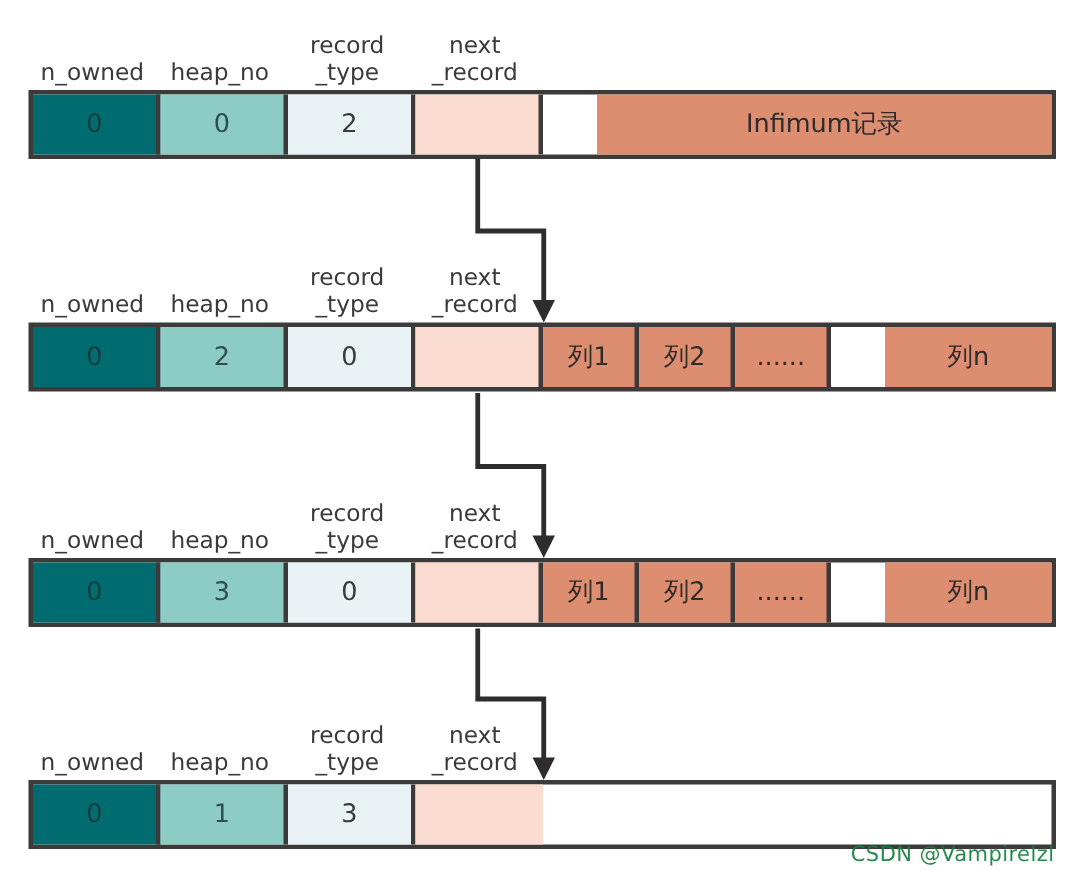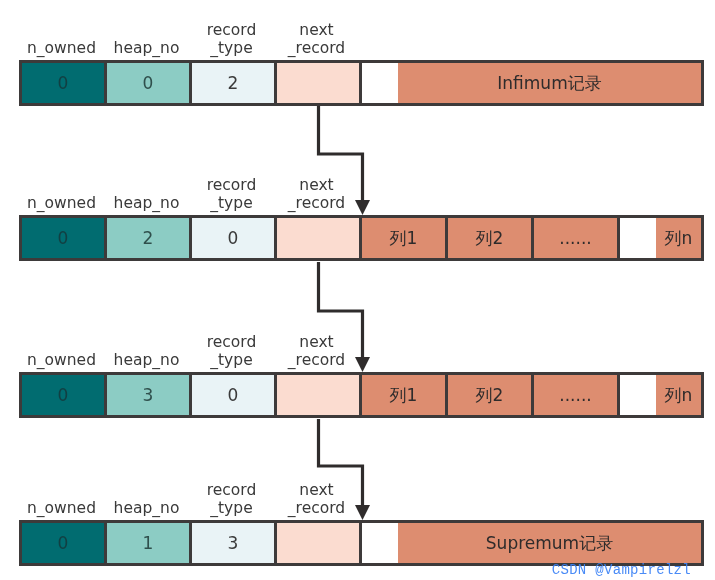--- a/index.html
+++ b/index.html
@@ -41,21 +41,21 @@
   }
   .cell:last-child { border-right: none; }
   .cell.c-teal   { background: #016c70; color: #123f42; }
   .cell.c-mint   { background: #8cccc4; color: #2f4f4c; }
   .cell.c-ice    { background: #e9f3f6; color: #3a3a3a; }
   .cell.c-pink   { background: #fbdcd0; color: #3a3a3a; }
   .cell.c-salmon { background: #dd8d70; color: #2e2b2b; }
 
   .cell.w-meta  { width: 85px; }
   .cell.w-rest  { flex: 1 1 auto; margin-left: 36px; }
-  .cell.w-col   { width: 86px; }
+  .cell.w-col   { width: 64px; }
 
   
   .hdr-group {
     position: absolute;
     display: flex;
     align-items: flex-end;
   }
   .hdr {
     width: 85px;
     text-align: center;
@@ -68,28 +68,27 @@
   
   .connector {
     position: absolute;
     left: 0;
     top: 0;
     pointer-events: none;
   }
   
   .watermark {
     position: absolute;
-    right: 24px;
+    right: 12px;
     bottom: 2px;
     font-size: 14px;
-    color: #3b82f6;
+    color: #15803d;
     letter-spacing: 0.3px;
     opacity: 0.92;
     white-space: nowrap;
-    font-family: Liberation Mono, monospace;
   }
 </style>
 </head>
 <body>
 
 <div id="canvas">
 
   <svg class="connector" width="715" height="580">
     <defs>
       <marker id="ah" markerWidth="10" markerHeight="10" refX="1" refY="4" orient="auto" markerUnits="strokeWidth">
@@ -177,18 +176,17 @@
 _type</div>
     <div class="hdr">next
 _record</div>
   </div>
 
   <div class="record-row" style="left:19px; top:520px; width:685px;">
     <div class="cell c-teal w-meta">0</div>
     <div class="cell c-mint w-meta">1</div>
     <div class="cell c-ice w-meta">3</div>
     <div class="cell c-pink w-meta"></div>
-    <div class="cell c-salmon w-rest">Supremum记录</div>
   </div>
 
   <div class="watermark">CSDN @Vampirelzl</div>
 
 </div>
 
 </body></html>

